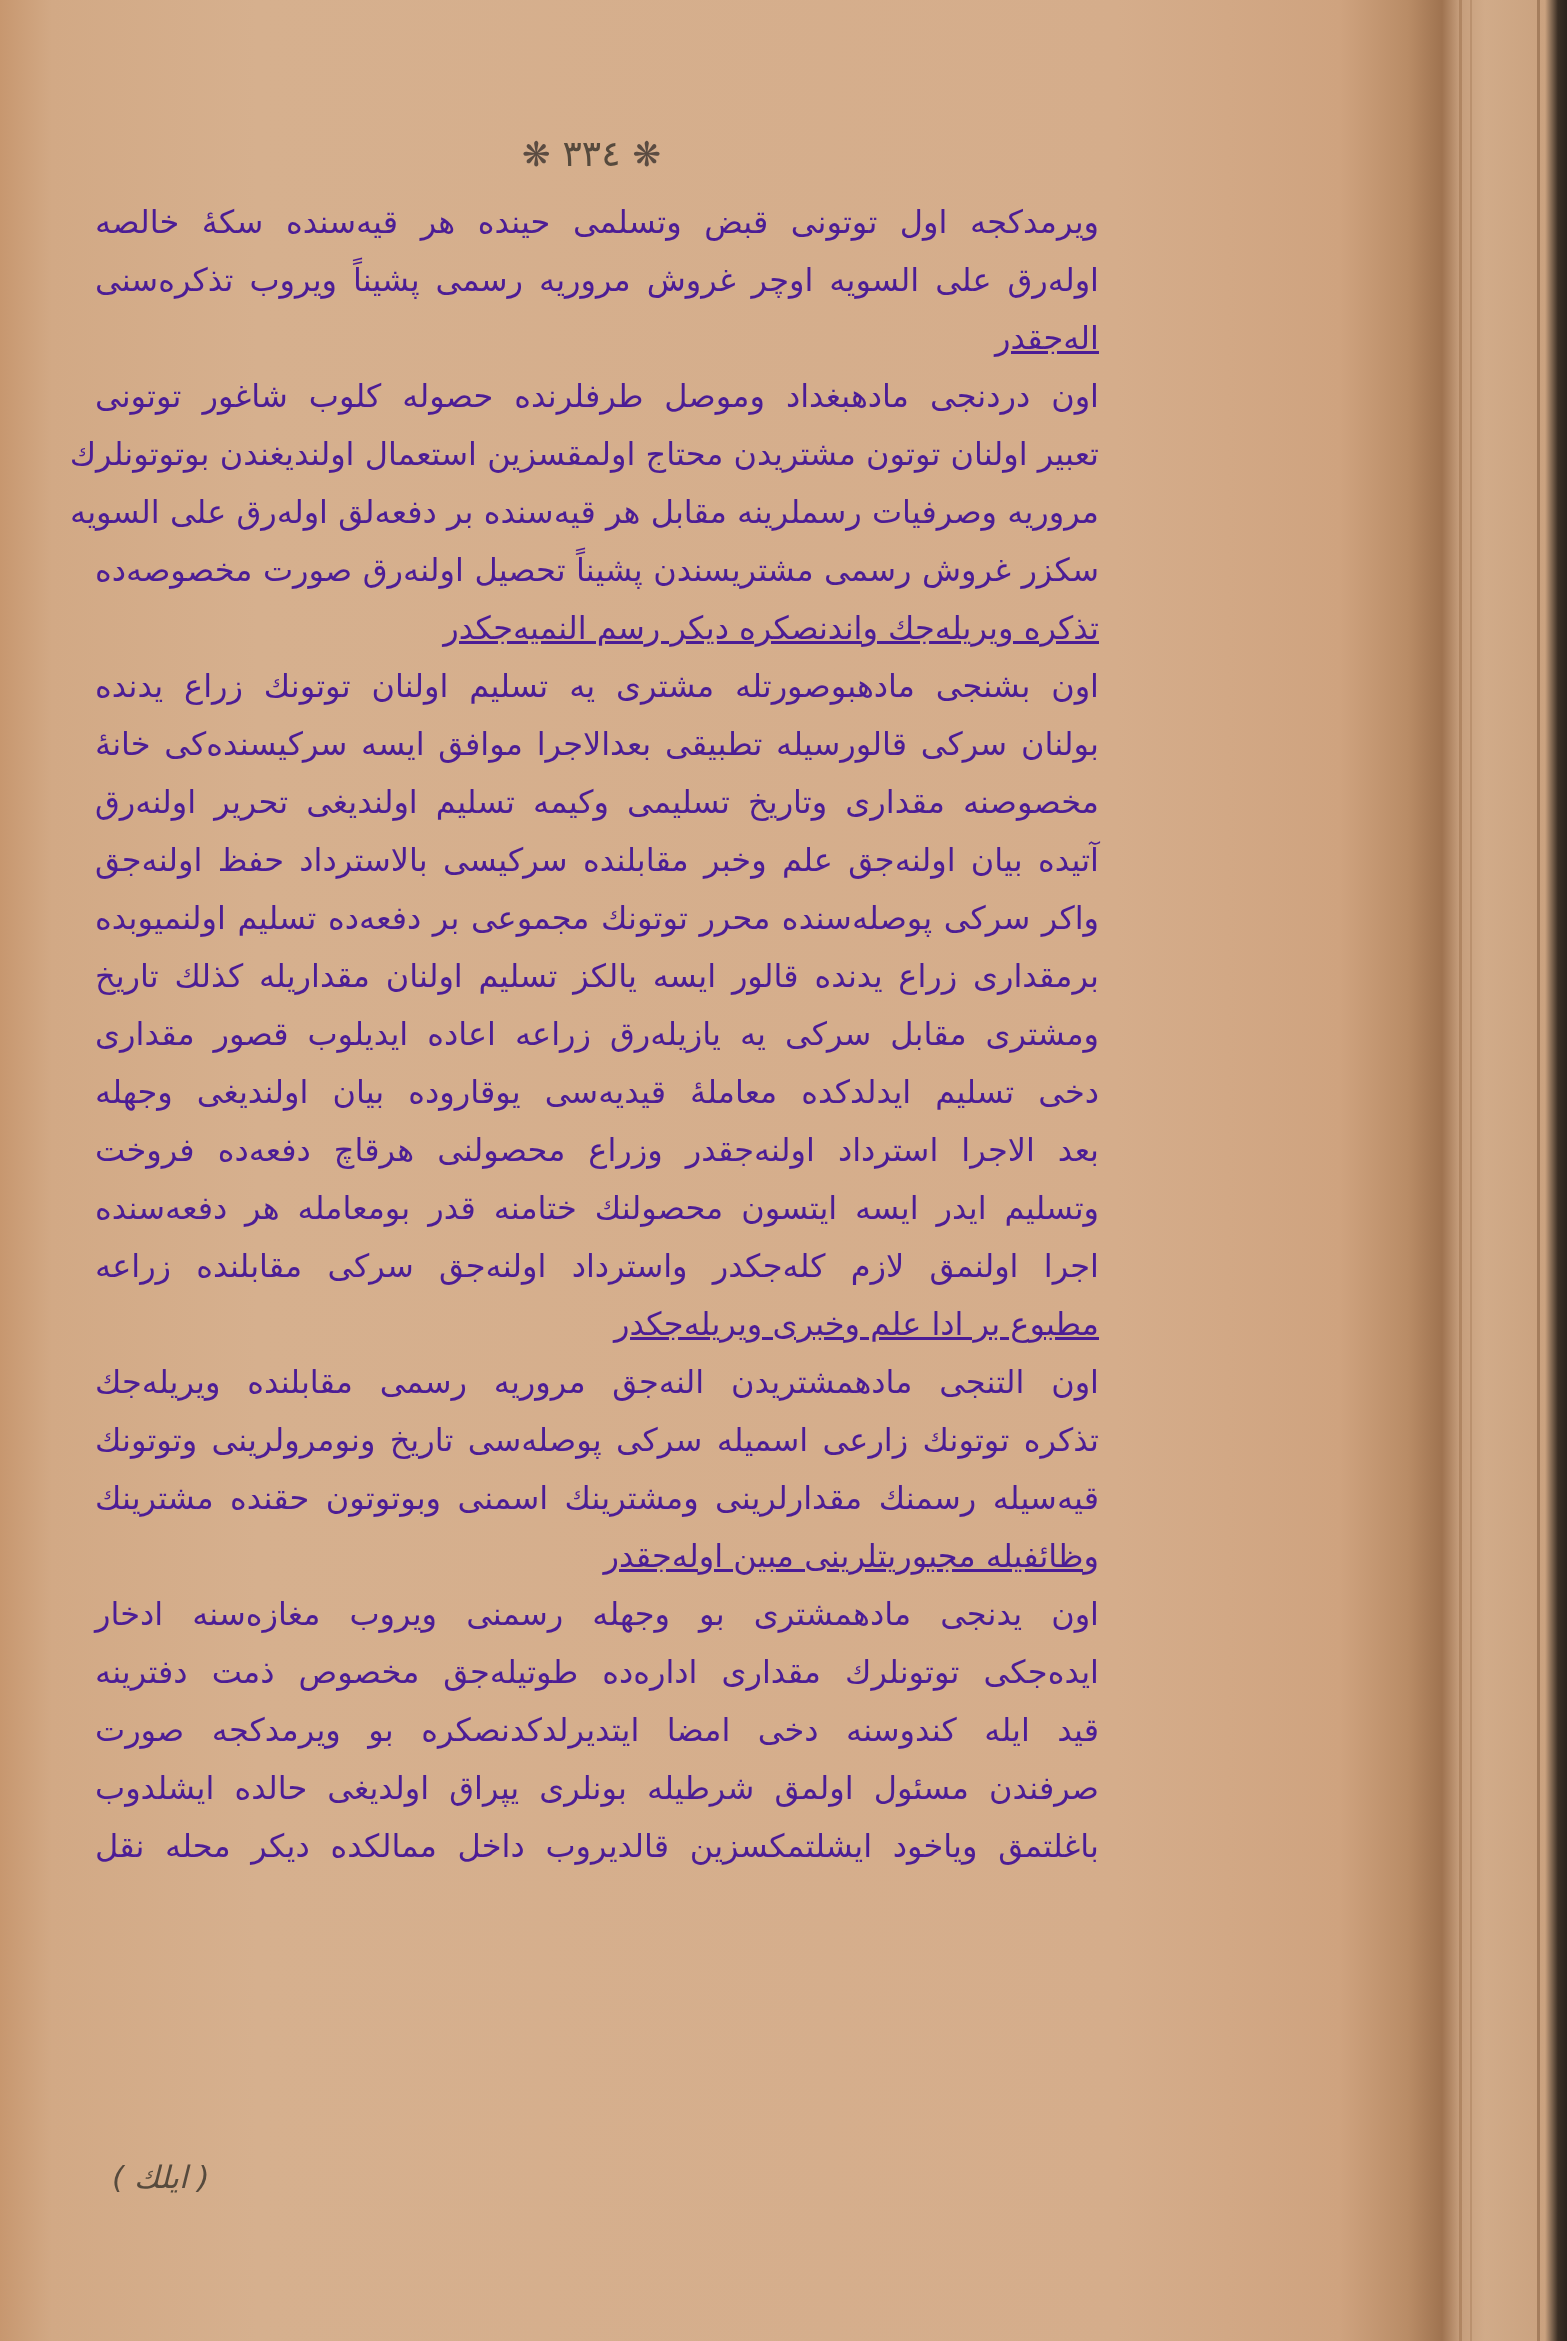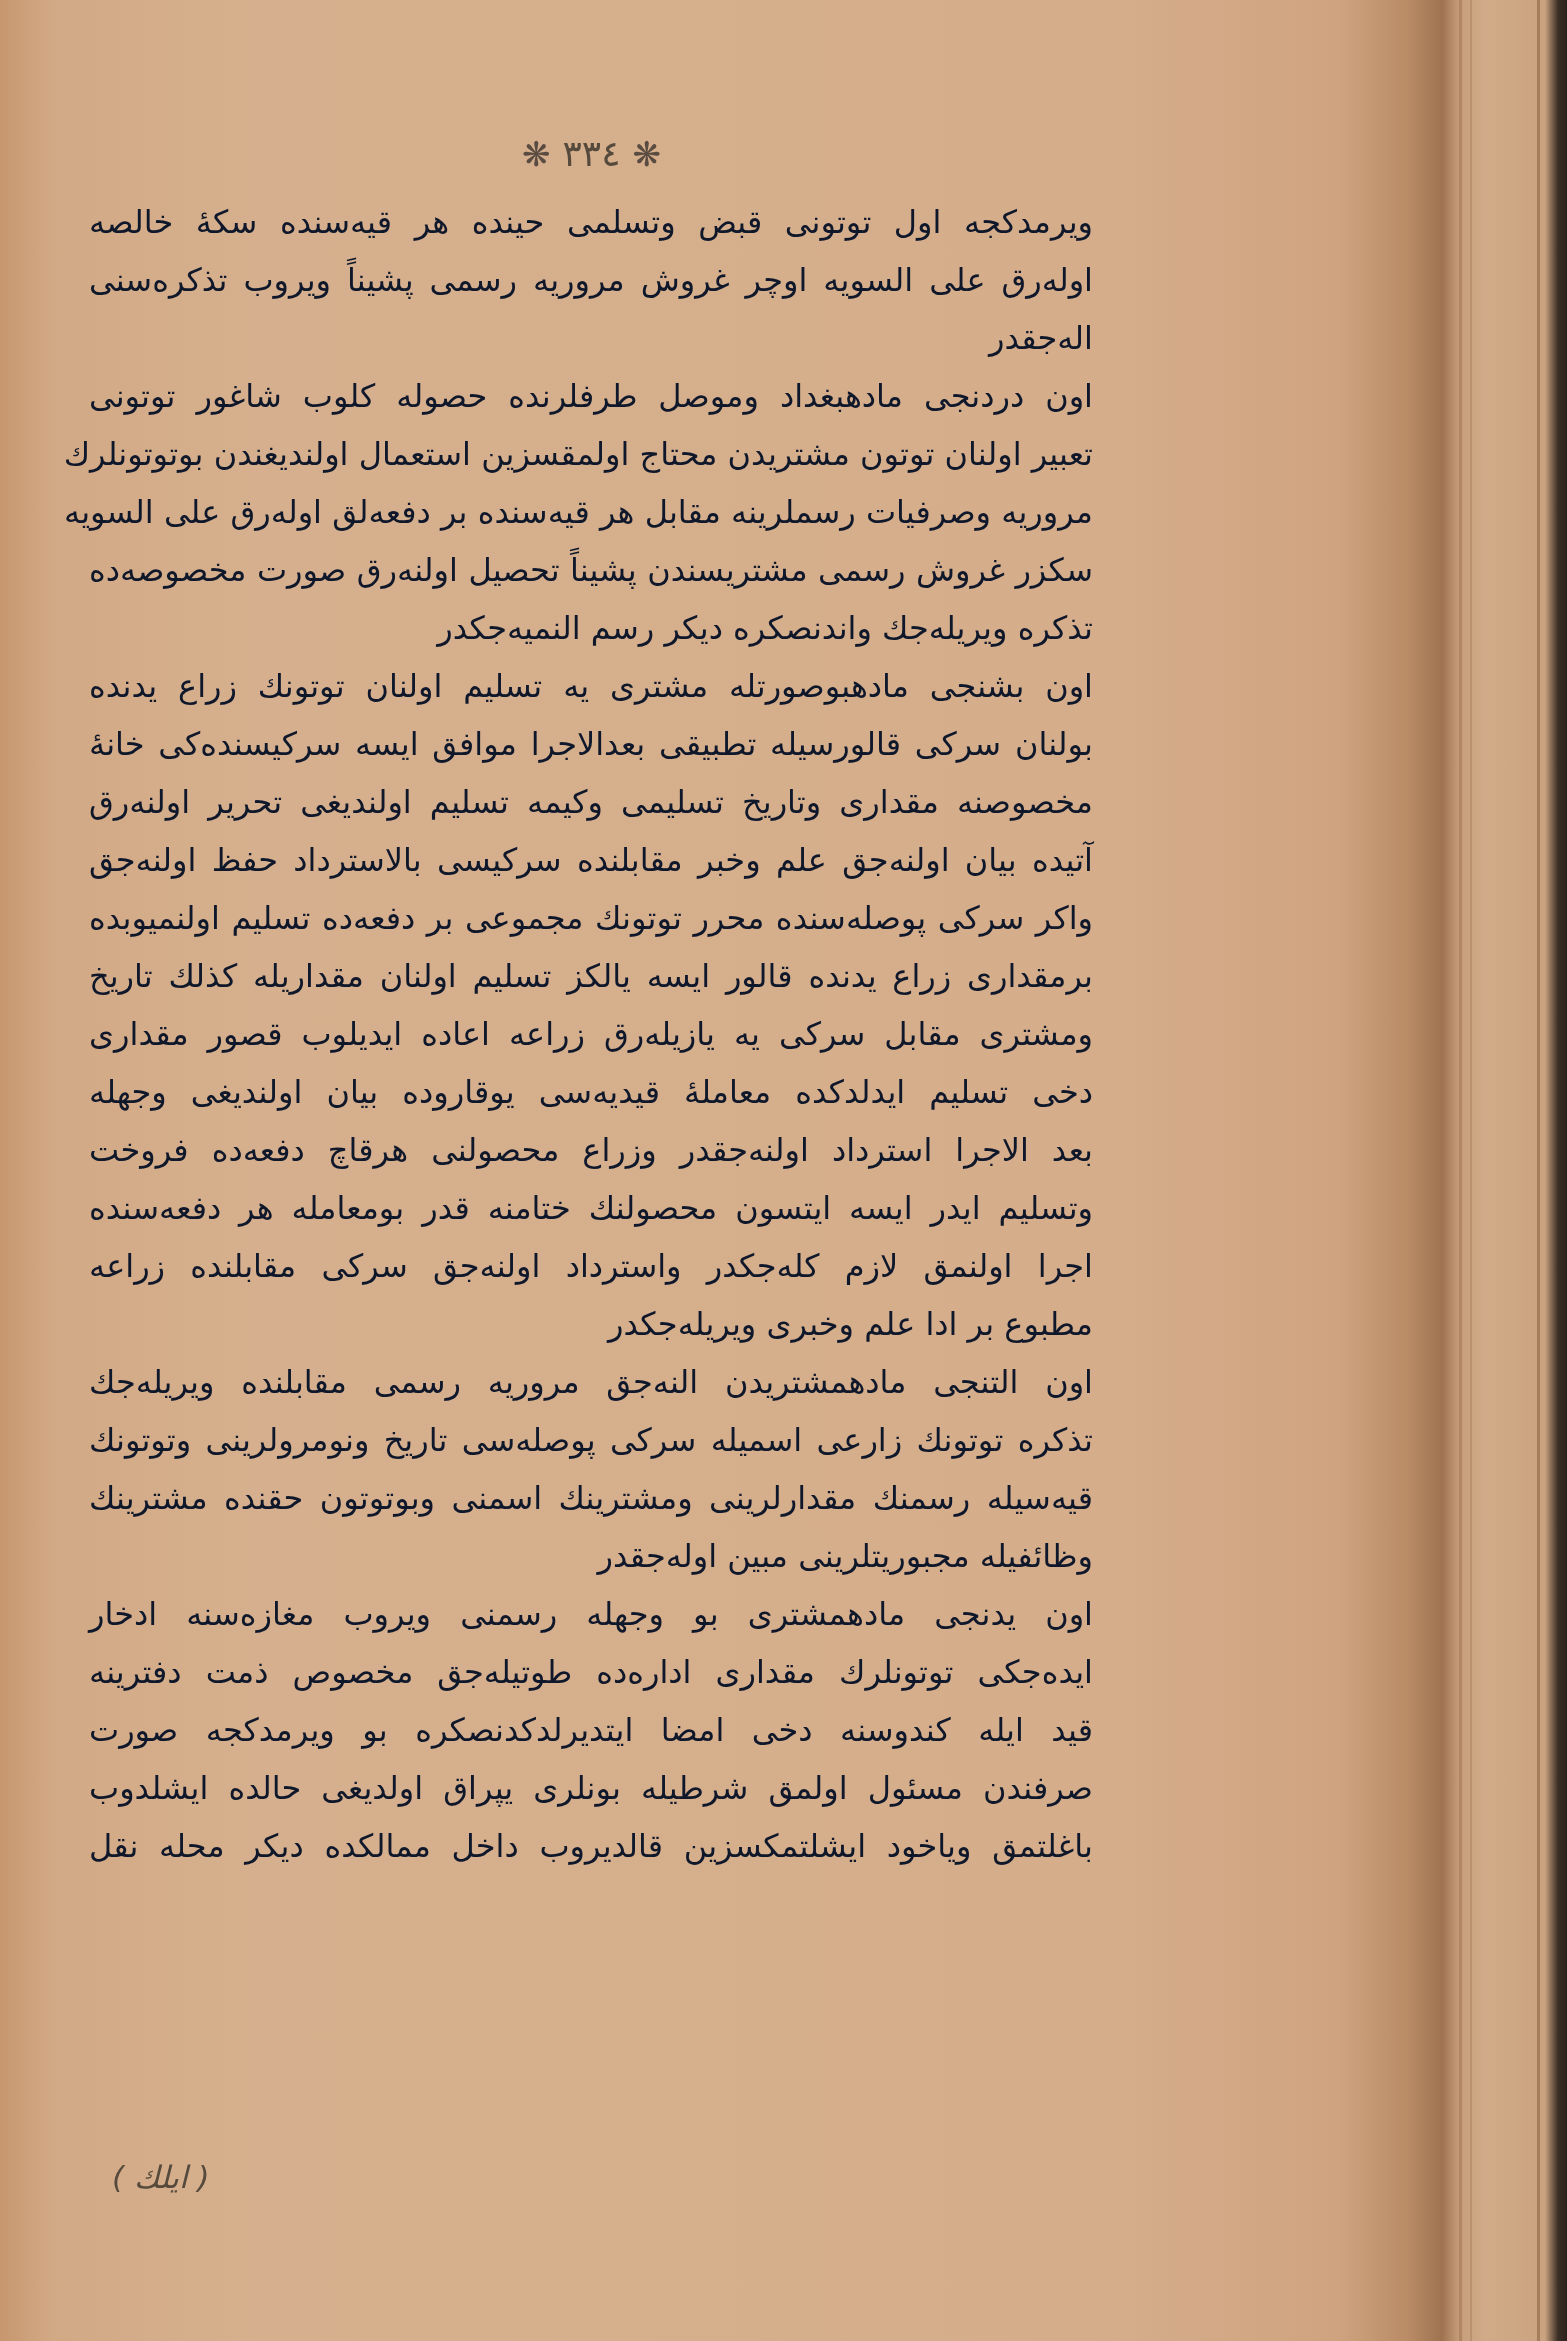--- a/index.html
+++ b/index.html
@@ -28,26 +28,26 @@
       width: 3.4px;
       height: 2342px;
       background: #a77c58;
       opacity: 0.7;
     }
     .page-edge-lines.b { left: 1470px; width: 1.7px; opacity: 0.45; }
     .page-edge-lines.c { left: 1537px; width: 2.6px; background: #8c6646; opacity: 0.6; }
 
     .text-block {
       position: absolute;
-      left: 89px;
+      left: 95px;
       top: 193px;
       width: 1004px;
       direction: rtl;
       text-align: justify;
-      color: #0f172a;
+      color: #4c1d95;
       font-family: "DejaVu Sans", sans-serif;
     }
     .page-number {
       position: absolute;
       top: 129px;
       left: 489px;
       width: 172px;
       color: #564a3d;
       font-size: 38px;
       direction: rtl;
@@ -68,20 +68,21 @@
     .line {
       height: 58px;
       line-height: 58px;
       font-size: 32px;
       white-space: nowrap;
       text-align-last: justify;
       overflow: visible;
     }
     .line.last {
       text-align-last: right;
+      text-decoration: underline;
     }
     .line .article-head {
     }
     .catchword {
       position: absolute;
       left: 112px;
       top: 2159px;
       font-size: 31px;
       color: #564a3d;
       direction: rtl;

